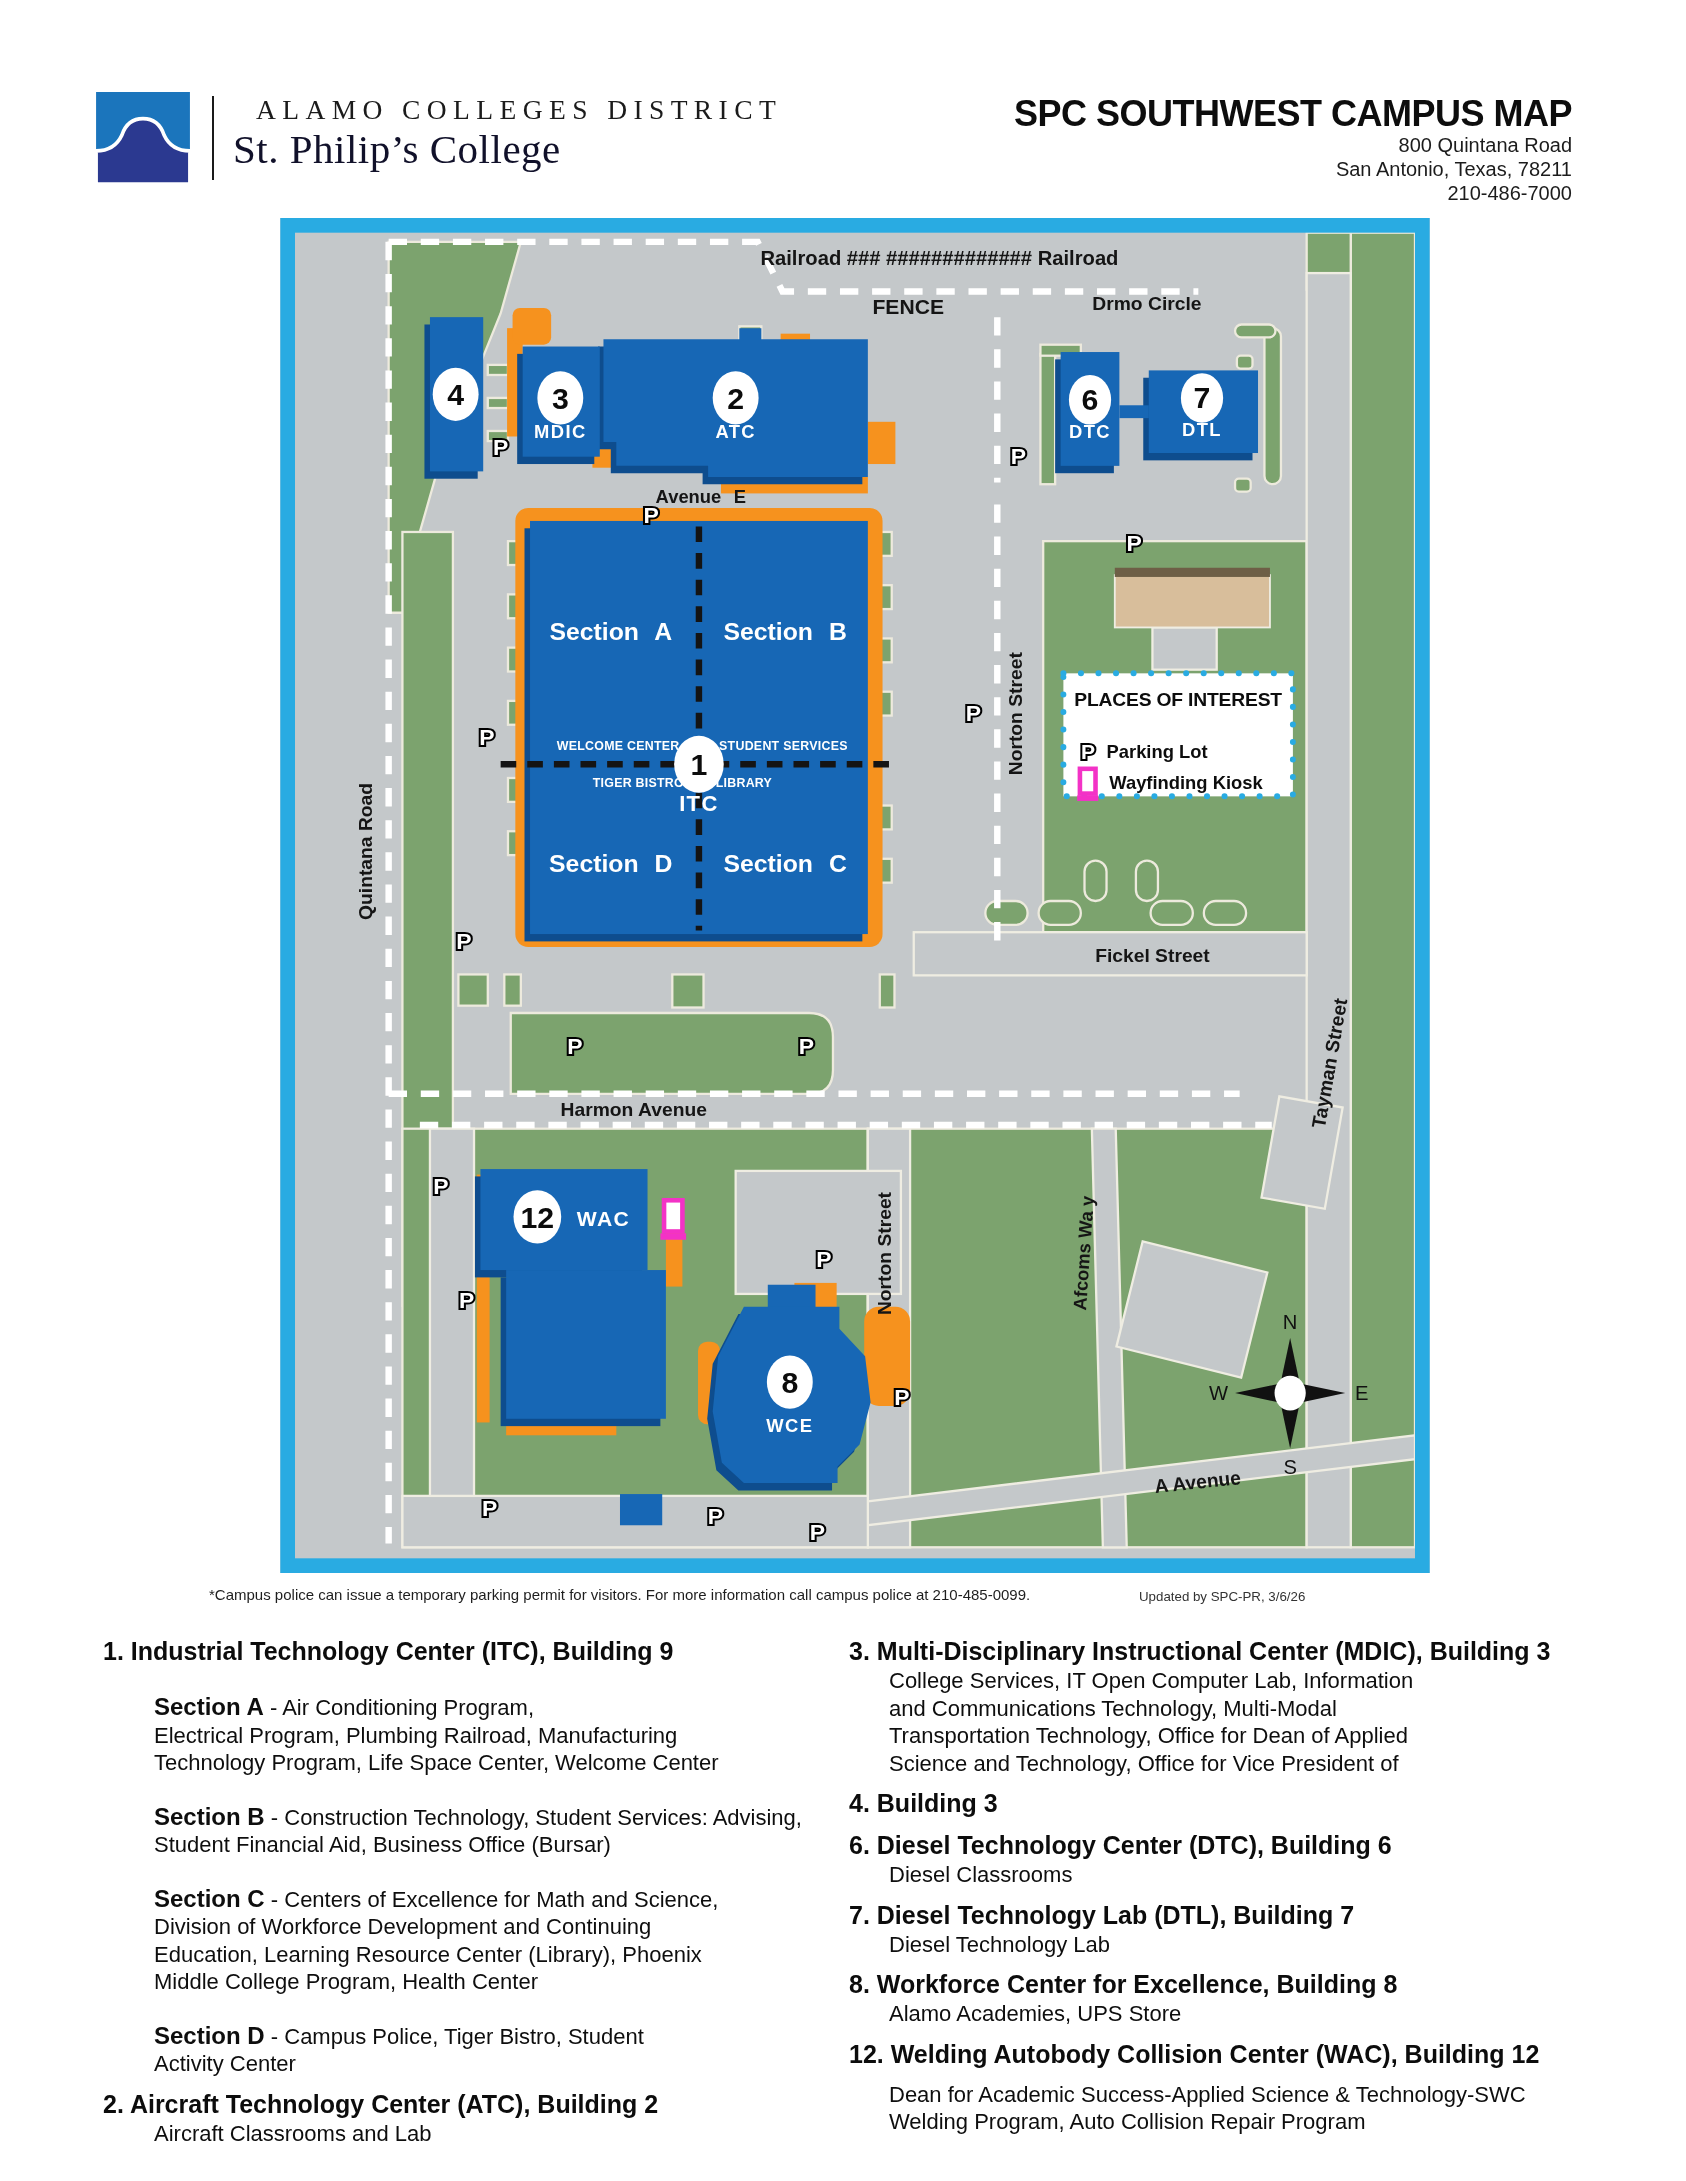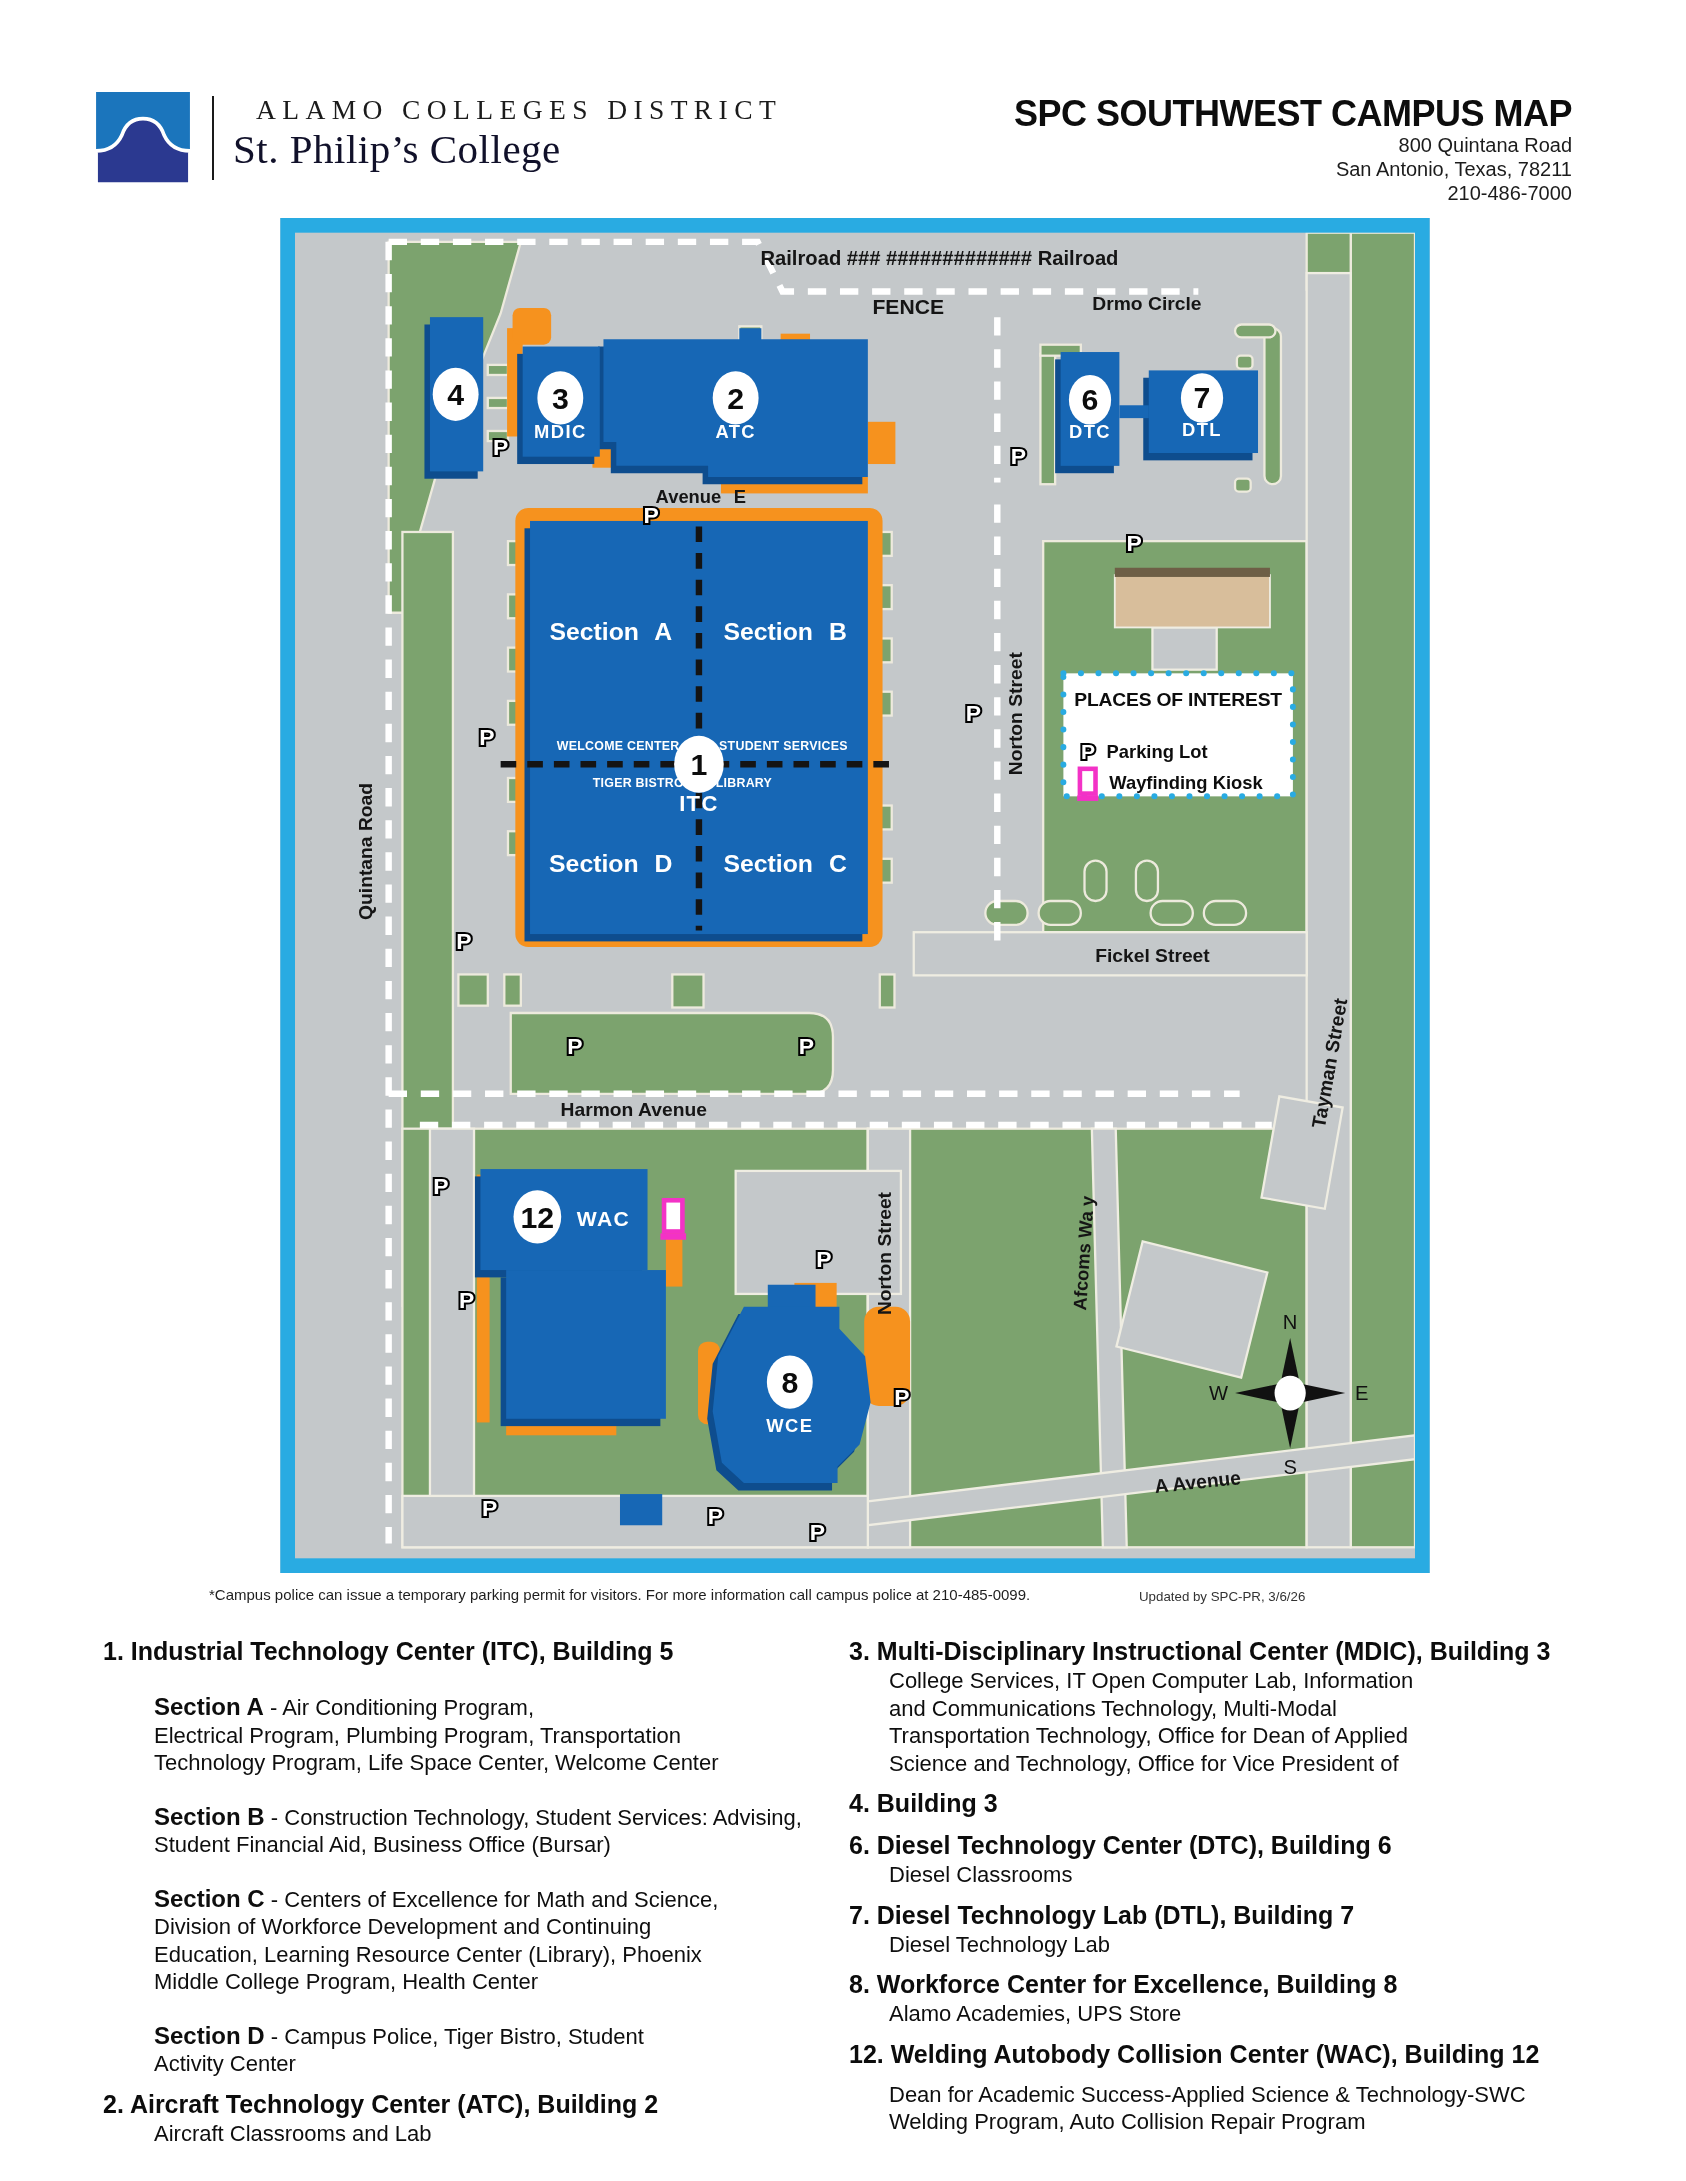--- a/index.html
+++ b/index.html
@@ -298,27 +298,27 @@
     <rect x="8" y="8" width="1236" height="1460" fill="none" stroke="#29ABE2" stroke-width="16"></rect>
   </svg>
 
   <div class="abs note" style="left:209px;top:1586px;width:1010px;">*Campus police can issue a temporary parking permit for visitors. For more information call campus police at 210-485-0099.</div>
   <div class="abs updated" style="left:1139px;top:1589px;width:367px;">Updated by SPC-PR, 3/6/26</div>
 
   <div class="abs list-col col1" style="left:103px;top:1636px;width:735px;">
     <div class="item">
       <div class="title-row">
         <span>1.</span>
-        <span>Industrial Technology Center (ITC), Building 5</span>
+        <span>Industrial Technology Center (ITC), Building 9</span>
       </div>
       <div class="sec-head">
         <span class="sec-label">Section A</span>
         <span>- Air Conditioning Program,</span>
       </div>
-      <div class="body-line">Electrical Program, Plumbing Program, Transportation</div>
+      <div class="body-line">Electrical Program, Plumbing Railroad, Manufacturing</div>
       <div class="body-line">Technology Program, Life Space Center, Welcome Center</div>
       <div class="sec-head">
         <span class="sec-label">Section B</span>
         <span>- Construction Technology, Student Services: Advising,</span>
       </div>
       <div class="body-line">Student Financial Aid, Business Office (Bursar)</div>
       <div class="sec-head">
         <span class="sec-label">Section C</span>
         <span>- Centers of Excellence for Math and Science,</span>
       </div>

